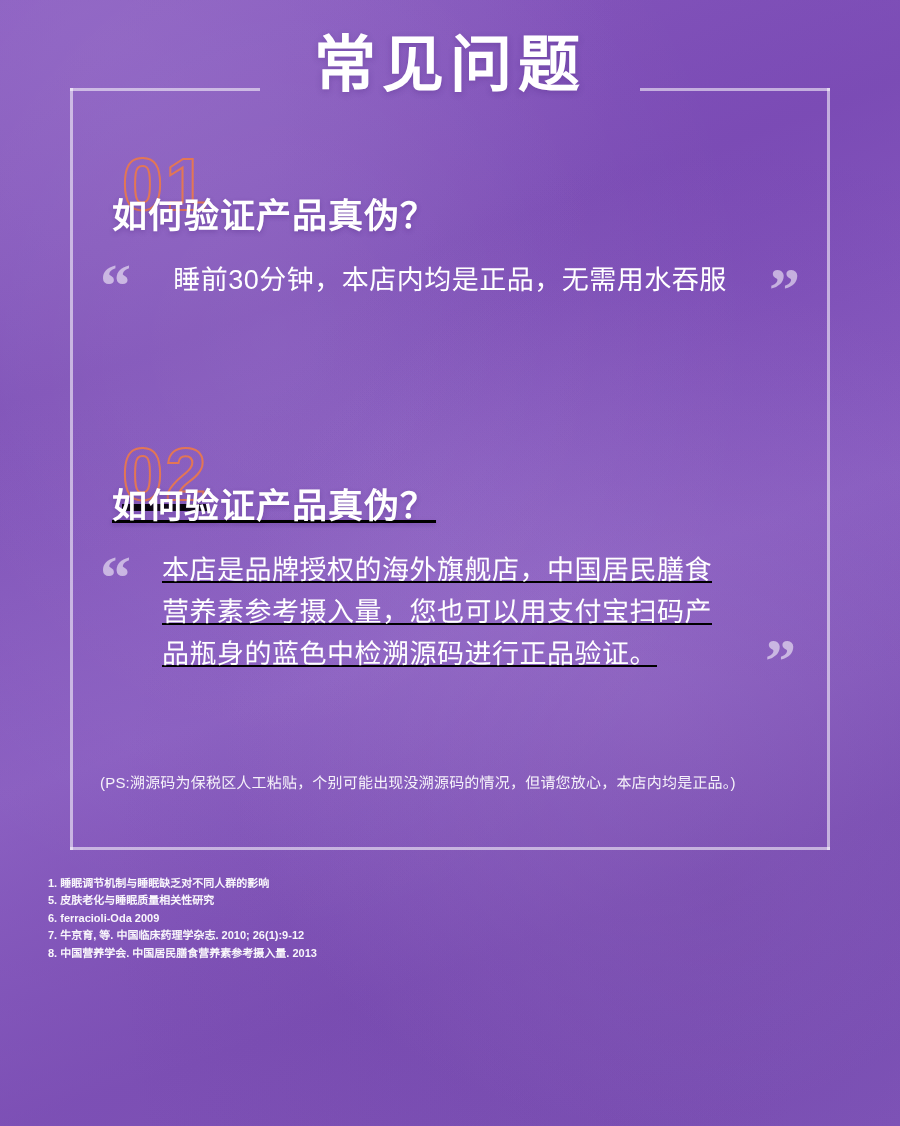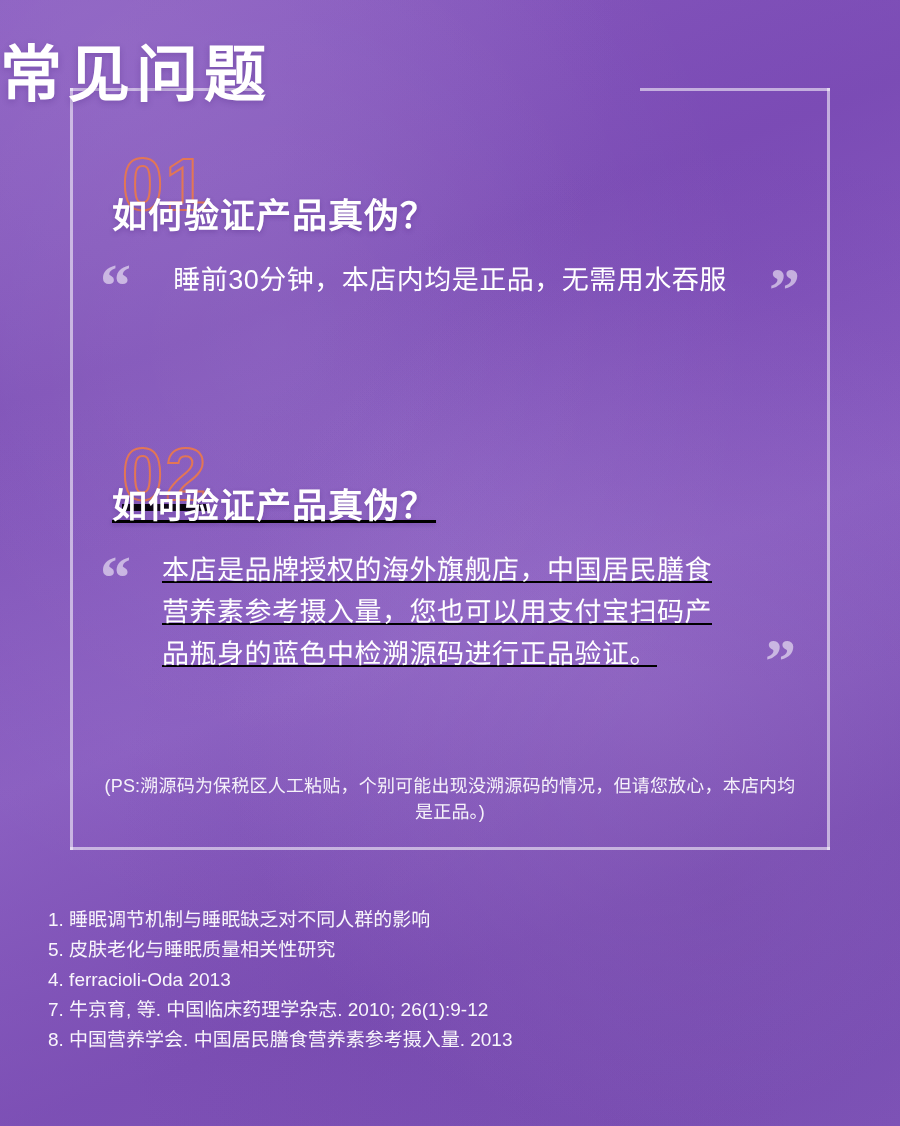--- a/index.html
+++ b/index.html
@@ -32,23 +32,24 @@
     inset: 0;
     background:
       radial-gradient(ellipse at 30% 30%, rgba(255,255,255,0.06) 0%, rgba(255,255,255,0) 55%),
       radial-gradient(ellipse at 80% 80%, rgba(90,45,140,0.25) 0%, rgba(90,45,140,0) 60%);
     pointer-events: none;
   }
 
   
   .title {
     position: absolute;
-    top: 44px;
+    top: 34px;
     left: 0;
     width: 900px;
+    text-align: center;
     color: #ffffff;
     font-size: 62px;
     font-weight: bold;
     letter-spacing: 6px;
     line-height: 1;
     z-index: 4;
     text-shadow: 0 2px 6px rgba(60,25,110,0.25);
   }
 
   
@@ -126,35 +127,36 @@
   .answer.center { text-align: center; }
 
   .faq-2 .quote-open { left: 0; top: -4px; }
   .faq-2 .quote-close { right: 4px; bottom: -16px; }
 
   .ps {
     position: absolute;
     left: 0;
     top: 327px;
     width: 700px;
-    text-align: center;
-    font-size: 18px;
+    text-align: left;
+    font-size: 15px;
     color: rgba(255,255,255,0.92);
     letter-spacing: 0.2px;
   }
 
   
   .refs {
     position: absolute;
     left: 48px;
-    top: 905px;
+    top: 875px;
     z-index: 3;
     color: rgba(255,255,255,0.95);
-    font-size: 19px;
+    font-size: 11px;
     line-height: 1.58;
+    font-weight: bold;
   }
   .refs div { white-space: nowrap; }
 </style>
 </head>
 <body>
 
 <div class="page">
 
   <div class="title">常见问题</div>
 
@@ -183,18 +185,18 @@
       <span class="quote quote-open">“</span>
       <div class="answer">本店是品牌授权的海外旗舰店，中国居民膳食营养素参考摄入量，您也可以用支付宝扫码产品瓶身的蓝色中检溯源码进行正品验证。</div>
       <span class="quote quote-close">”</span>
     </div>
     <div class="ps">(PS:溯源码为保税区人工粘贴，个别可能出现没溯源码的情况，但请您放心，本店内均是正品。)</div>
   </div>
 
   <div class="refs">
     <div>1. 睡眠调节机制与睡眠缺乏对不同人群的影响</div>
     <div>5. 皮肤老化与睡眠质量相关性研究</div>
-    <div>4. ferracioli-Oda 2013</div>
+    <div>6. ferracioli-Oda 2009</div>
     <div>7. 牛京育, 等. 中国临床药理学杂志. 2010; 26(1):9-12</div>
     <div>8. 中国营养学会. 中国居民膳食营养素参考摄入量. 2013</div>
   </div>
 
 </div>
 
 </body></html>

